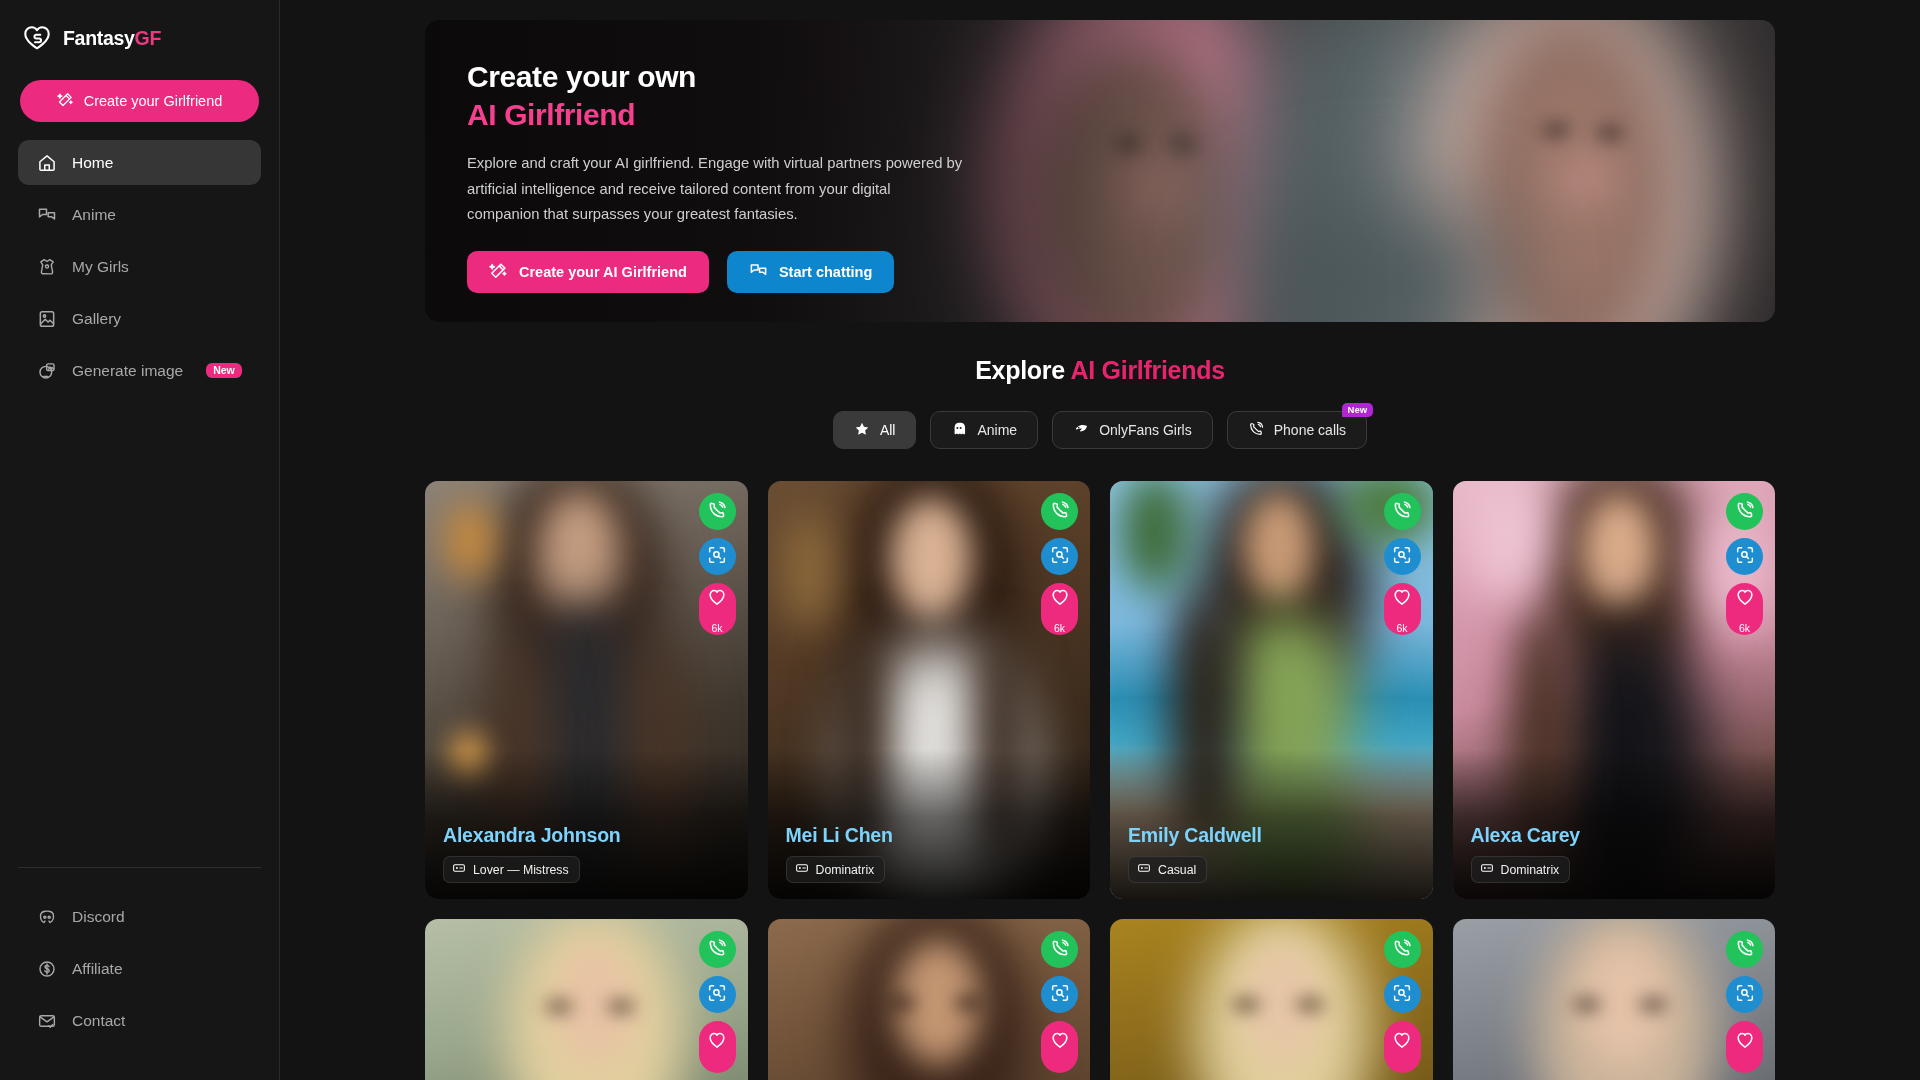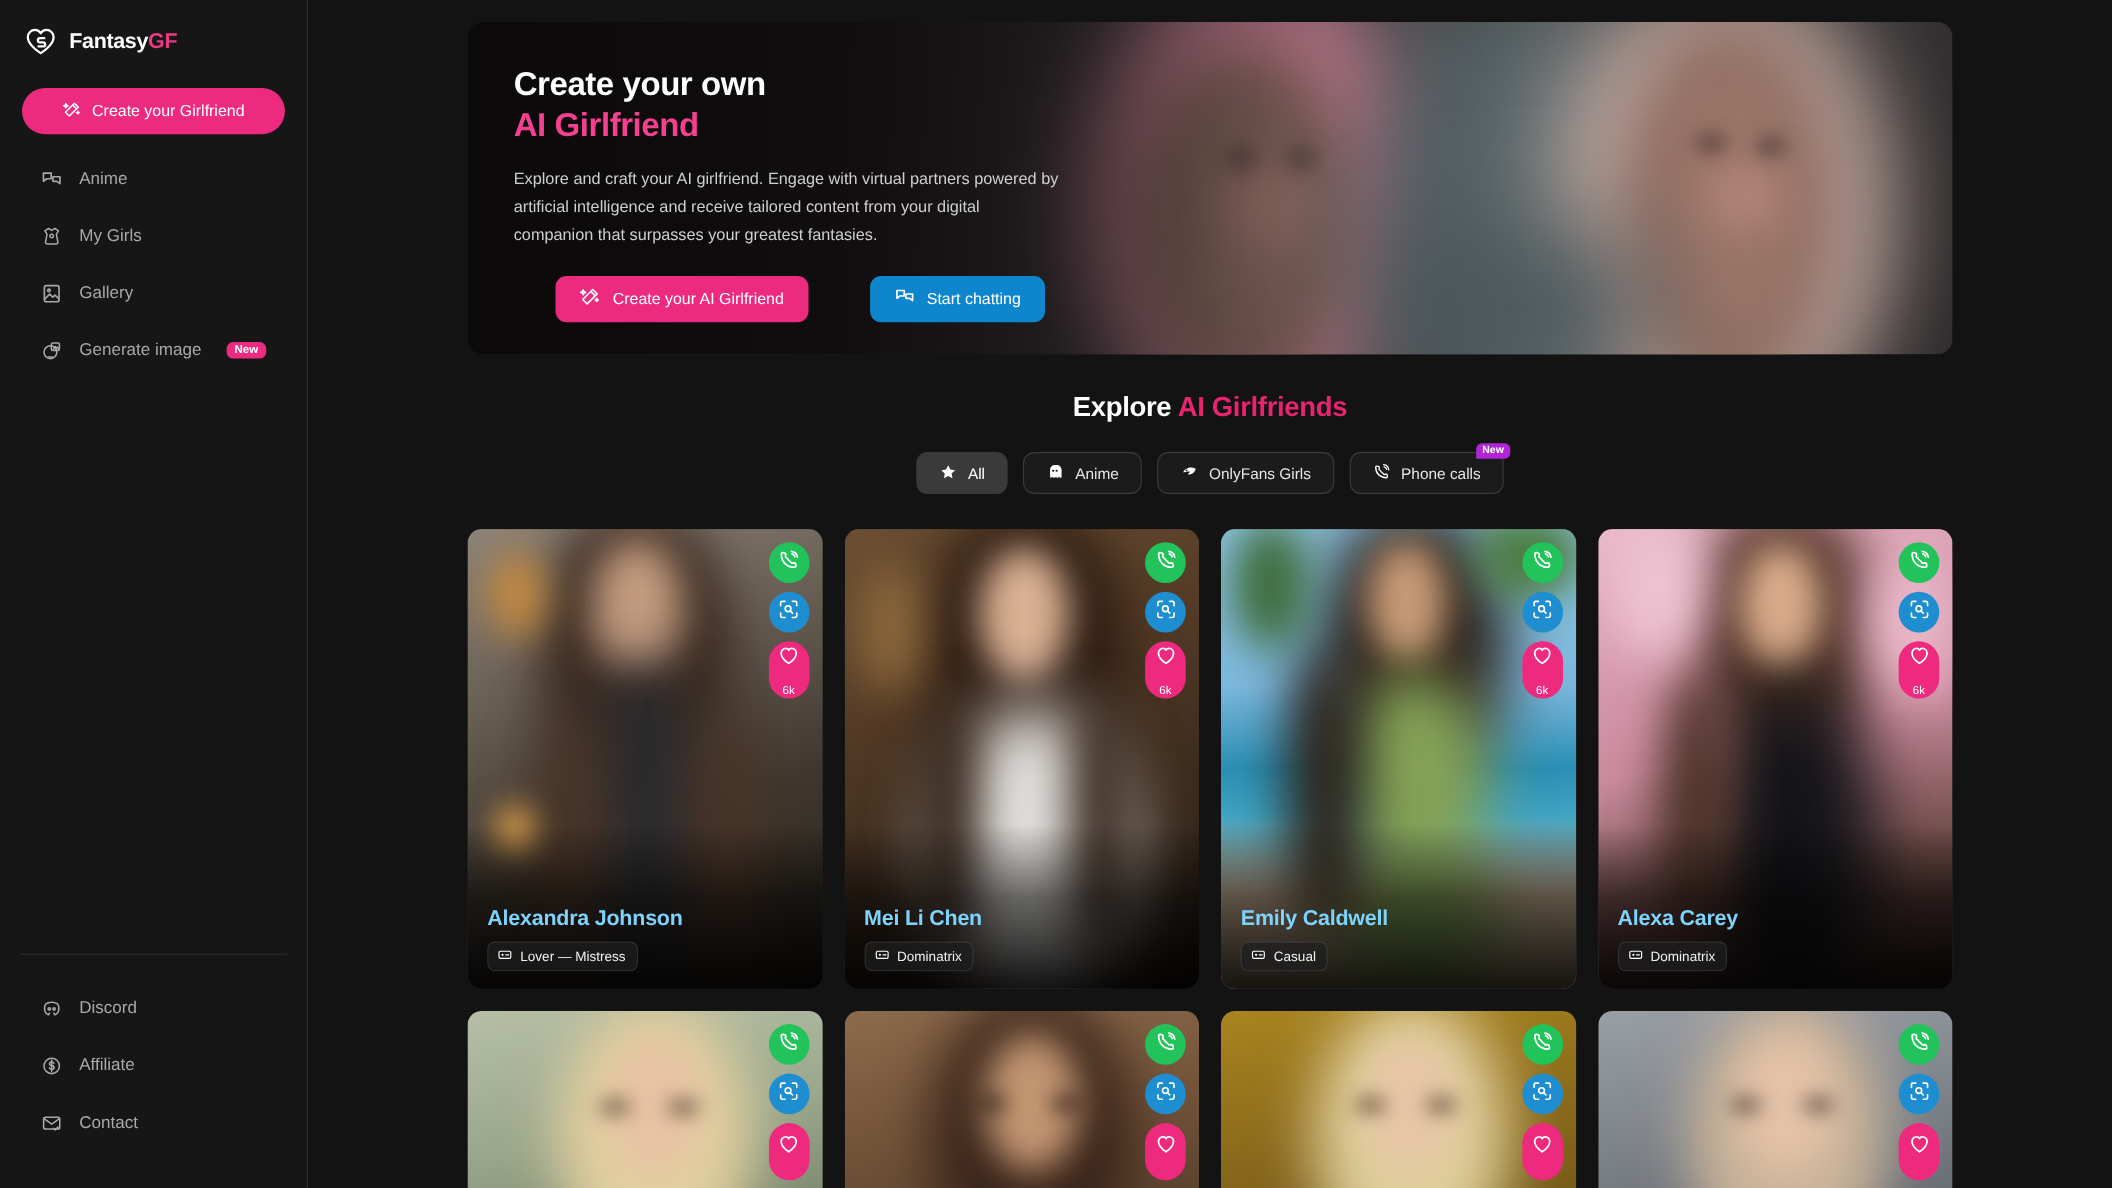--- a/index.html
+++ b/index.html
@@ -81,22 +81,22 @@
   .hero-title { font-size: 30px; font-weight: 700; color: #fff; line-height: 1.27; letter-spacing: -0.4px; }
   .hero-title .pink { color: #f4408f; }
   .hero-desc {
     margin-top: 17px; font-size: 14.8px; line-height: 1.72;
     color: #cfcfcf; width: 500px;
   }
   .hero-actions { display: flex; gap: 18px; margin-top: 23px; }
   .btn {
     height: 42px; border-radius: 10px; border: none;
     display: inline-flex; align-items: center; gap: 11px;
-    padding: 0 22px; font-size: 14.5px; font-weight: 400;
-    color: #fff; cursor: pointer; white-space: nowrap; margin-left: 38px;
+    padding: 0 22px; font-size: 14.5px; font-weight: 700;
+    color: #fff; cursor: pointer; white-space: nowrap;
   }
   .btn-pink { background: #ec2a7f; }
   .btn-blue { background: #0d86cd; justify-content: flex-end; }
   .btn svg { width: 19px; height: 19px; }
 
   
   .explore-title {
     text-align: center; margin-top: 34px;
     font-size: 25px; font-weight: 700; color: #fff; letter-spacing: -0.3px;
   }
@@ -189,20 +189,29 @@
             <path d="M13 6.5l4 4"></path>
           <path d="M4 4.5l.8 2 2 .8-2 .8-.8 2-.8-2-2-.8 2-.8z"></path>
           <path d="M19.5 14.2l.5 1.3 1.3.5-1.3.5-.5 1.3-.5-1.3-1.3-.5 1.3-.5z"></path>
         </svg>
       </span>
       <span>Create your Girlfriend</span>
     </button>
 
     <nav class="nav-top">
 
+      <div class="nav-item active">
+        <span class="ico">
+          <svg viewBox="0 0 24 24" fill="none" stroke="currentColor" stroke-width="1.8" stroke-linecap="round" stroke-linejoin="round">
+            <path d="M3.5 10.5 12 3.5l8.5 7v9a1.2 1.2 0 0 1-1.2 1.2H4.7a1.2 1.2 0 0 1-1.2-1.2z"></path>
+            <path d="M9.3 20.7v-6.4h5.4v6.4"></path>
+          </svg>
+        </span>
+        <span>Home</span>
+      </div>
 
       <div class="nav-item">
         <span class="ico">
           <svg viewBox="0 0 24 24" fill="none" stroke="currentColor" stroke-width="1.8" stroke-linecap="round" stroke-linejoin="round">
             <path d="M3 5.2h8.4v6.2H6.6L3 14.2z"></path>
             <path d="M13.4 9.2H21v7.6l-3.4-2.6h-4.2z"></path>
           </svg>
         </span>
         <span>Anime</span>
       </div>

